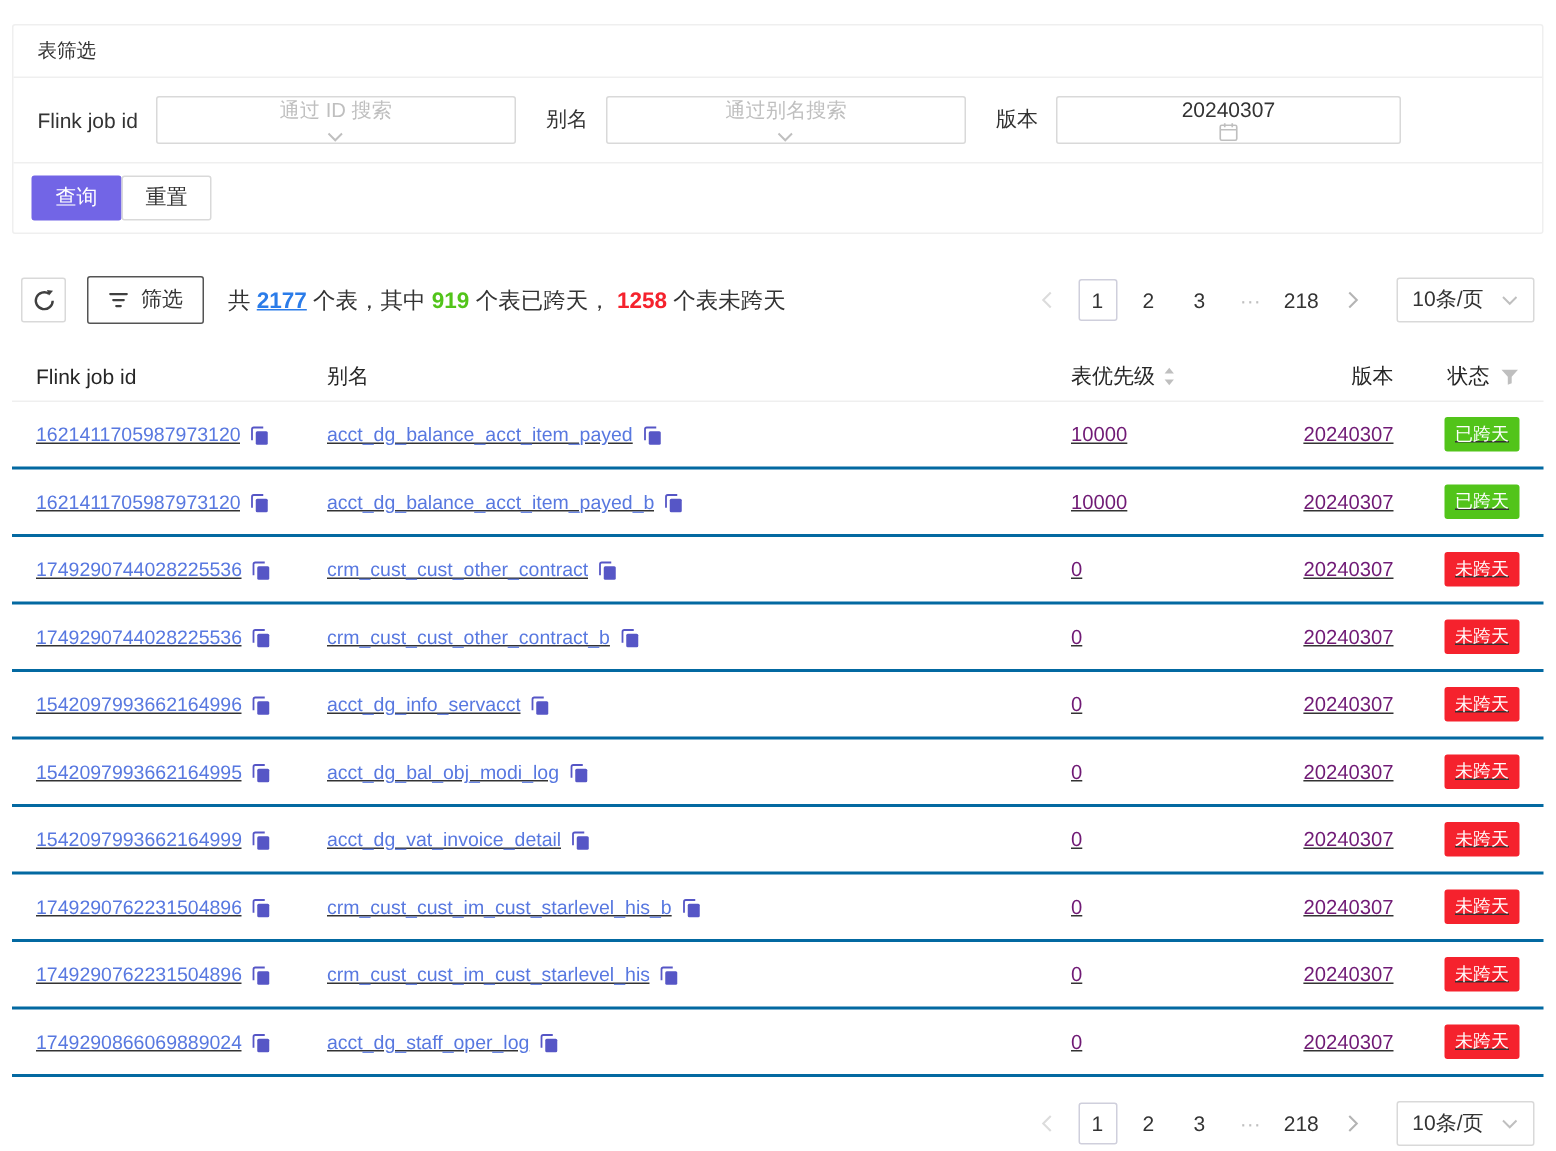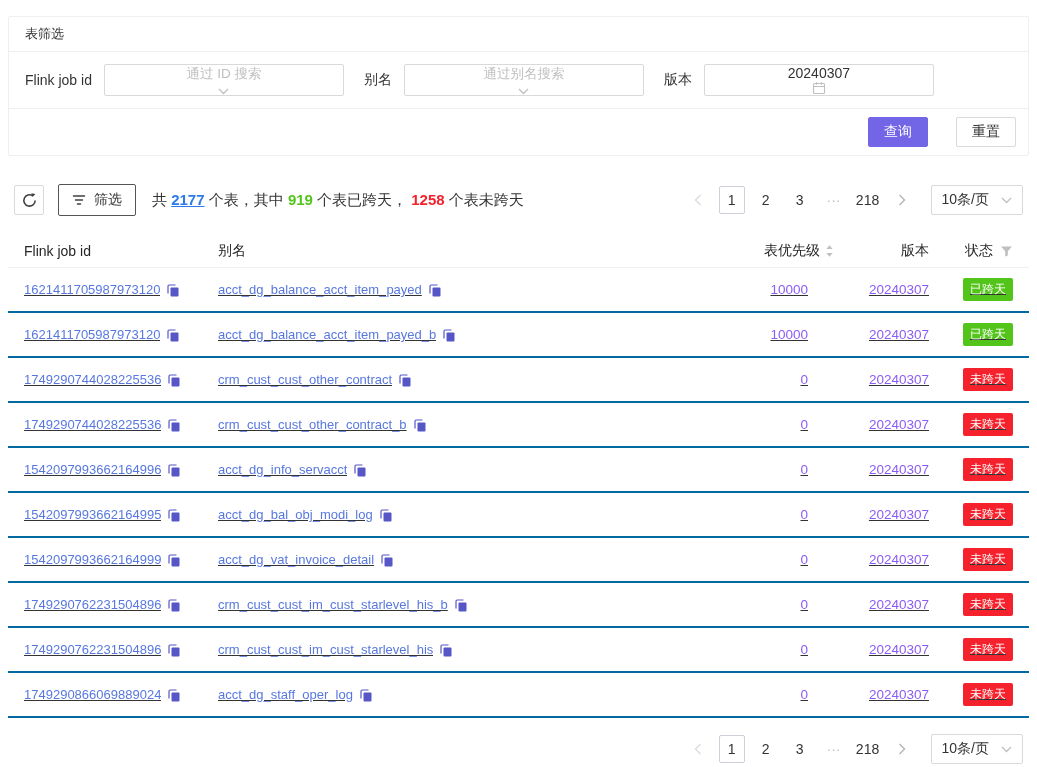--- a/index.html
+++ b/index.html
@@ -20,21 +20,21 @@
   .field + .field { margin-left: 20px; }
   .field-label { margin-right: 12px; white-space: nowrap; color: #333; }
   .select, .date-input {
     width: 240px; height: 32px; border: 1px solid #d9d9d9; border-radius: 2px;
     display: flex; align-items: center; justify-content: space-between;
     padding: 0 11px; background: #fff; cursor: pointer; flex-direction: column;
   }
   .date-input { width: 230px; }
   .placeholder { color: #bfbfbf; font-size: 13.5px; white-space: nowrap; }
   .date-value { color: #333; font-size: 14px; }
-  .card-footer { display: flex; justify-content: flex-end; gap: 28px; padding: 8px 12px; }
+  .card-footer { display: flex; gap: 0; padding: 8px 12px; }
   .btn {
     height: 30px; padding: 0 15px; border-radius: 2px; border: 1px solid #d9d9d9;
     background: #fff; color: #333; font-size: 14px; font-family: inherit; cursor: pointer;
   }
   .btn.primary { background: var(--primary, #7265e6); border-color: var(--primary, #7265e6); color: #fff; }
 
   
   .toolbar { margin: 28px 6px 0; display: flex; align-items: center; }
   .icon-btn {
     width: 30px; height: 30px; border: 1px solid #d9d9d9; border-radius: 2px; background: #fff;
@@ -69,30 +69,30 @@
     background: #fff; font-size: 14px;
   }
 
   
   .table { margin-top: 18px; }
   .table-header, .table-row { display: flex; align-items: center; padding: 0 16px; }
   .table-header { height: 34px; border-bottom: 1px solid #efefef; color: #262626; }
   .table-row { height: 45px; border-bottom: 2px solid #0369a1; text-decoration: underline; }
   .col1 { width: 194px; flex: none; display: flex; align-items: center; }
   .col2 { flex: 1; min-width: 0; display: flex; align-items: center; }
-  .col3 { width: 120px; flex: none; display: flex; align-items: center; justify-content: flex-end; }
+  .col3 { width: 120px; flex: none; display: flex; align-items: center; }
   .col4 { width: 95px;  flex: none; display: flex; align-items: center; justify-content: flex-end; }
   .col5 { width: 84px;  flex: none; display: flex; align-items: center; justify-content: flex-end; }
   .table-row .col3 { padding-right: 26px; }
   .link {
     color: var(--link, #5878e0); text-decoration: none; font-size: 13px; cursor: pointer;
     white-space: nowrap; overflow: hidden; text-overflow: ellipsis;
   }
   .copy { margin-left: 6px; color: #5656c6; display: inline-flex; cursor: pointer; flex: none; }
-  .val { font-size: 13.5px; color: #8b5cf6; }
+  .val { font-size: 13.5px; color: #701a75; }
   .badge {
     min-width: 44px; padding: 3px 7px; border-radius: 2px; font-size: 12px;
     color: #fff; text-align: center; white-space: nowrap;
   }
   .badge.green { background: var(--success, #52c41a); }
   .badge.red { background: var(--danger, #f5222d); }
   .sort-icon { margin-left: 5px; display: inline-flex; }
   .funnel-icon { margin-left: 7px; display: inline-flex; }
 
   .footer-bar { display: flex; justify-content: flex-end; margin: 16px 6px 0; }

